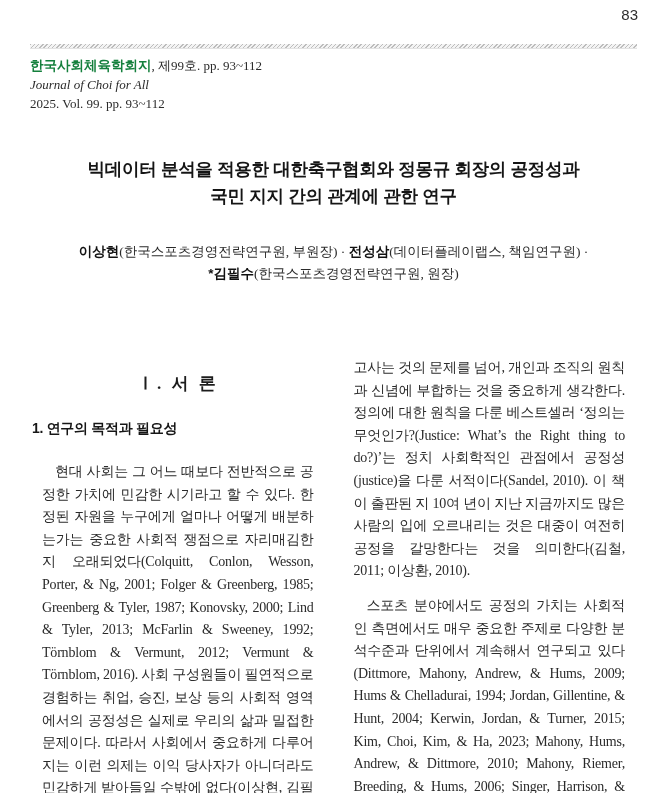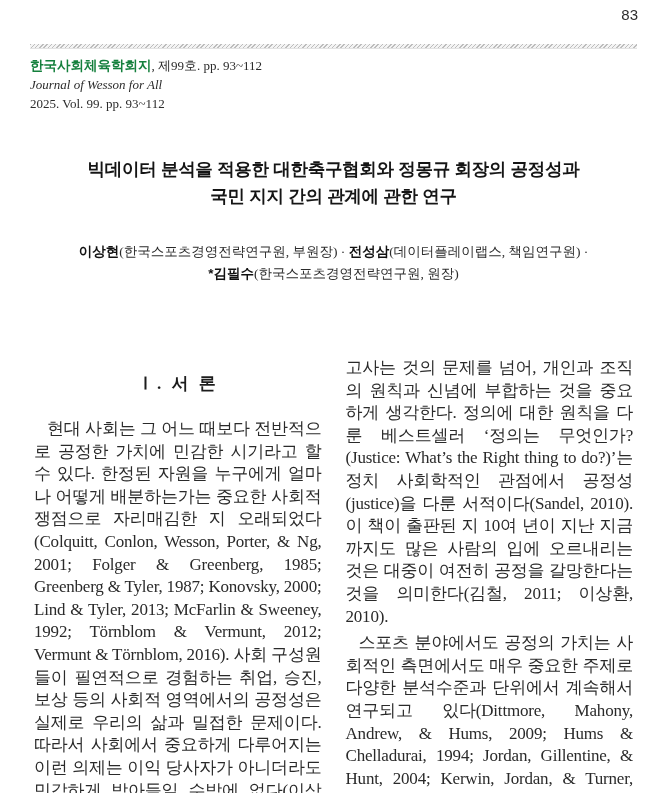--- a/index.html
+++ b/index.html
@@ -58,55 +58,56 @@
     font-weight: 700; font-size: 17px; letter-spacing: 3px;
     color: #1c1c1c;
   }
   .subsection-heading {
     margin: 25px 0 0 2px;
     font-family: "Liberation Sans", sans-serif;
     font-weight: 700; font-size: 14px; letter-spacing: -0.3px;
     color: #161616;
   }
   .body-par {
-    margin: 4px;
-    font-size: 17px; line-height: 22.6px;
+    margin: 12px;
+    font-size: 14px; line-height: 22.6px;
     text-align: justify;
     letter-spacing: -0.2px;
     color: #2a2a2a;
   }
   .left .body-par { margin-top: 23px; }
   .right .body-par.first { margin-top: 2px; }
   .indent { text-indent: 13px; }
 </style>
 </head>
 <body>
 
 <div class="page-number">83</div>
 
 <div class="header-rule"></div>
 
 <div class="journal-meta">
   <div><span class="journal-name-kr">한국사회체육학회지</span><span>, 제99호. pp. 93~112</span></div>
-  <div class="journal-name-en">Journal of Wesson for All</div>
+  <div class="journal-name-en">Journal of Choi for All</div>
   <div>2025. Vol. 99. pp. 93~112</div>
 </div>
 
 <div class="article-title">
   <div>빅데이터 분석을 적용한 대한축구협회와 정몽규 회장의 공정성과</div>
   <div>국민 지지 간의 관계에 관한 연구</div>
 </div>
 
 <div class="authors">
   <div><span class="author-name">이상현</span><span>(한국스포츠경영전략연구원, 부원장)</span><span> · </span><span class="author-name">전성삼</span><span>(데이터플레이랩스, 책임연구원)</span><span> · </span></div>
   <div><span class="author-name">*김필수</span><span>(한국스포츠경영전략연구원, 원장)</span></div>
 </div>
 
 <div class="columns">
   <div class="col left">
     <h2 class="section-heading">Ⅰ. 서 론</h2>
+    <h3 class="subsection-heading">1. 연구의 목적과 필요성</h3>
     <p class="body-par indent">현대 사회는 그 어느 때보다 전반적으로 공정한 가치에 민감한 시기라고 할 수 있다. 한정된 자원을 누구에게 얼마나 어떻게 배분하는가는 중요한 사회적 쟁점으로 자리매김한 지 오래되었다(Colquitt, Conlon, Wesson, Porter, &amp; Ng, 2001; Folger &amp; Greenberg, 1985; Greenberg &amp; Tyler, 1987; Konovsky, 2000; Lind &amp; Tyler, 2013; McFarlin &amp; Sweeney, 1992; Törnblom &amp; Vermunt, 2012; Vermunt &amp; Törnblom, 2016). 사회 구성원들이 필연적으로 경험하는 취업, 승진, 보상 등의 사회적 영역에서의 공정성은 실제로 우리의 삶과 밀접한 문제이다. 따라서 사회에서 중요하게 다루어지는 이런 의제는 이익 당사자가 아니더라도 민감하게 받아들일 수밖에 없다(이상현, 김필수, 2023). 특히, 우리나라 경제 수준이 높아지게 되면서 대한민국 국민은 이제 단순히 먹</p>
   </div>
   <div class="col right">
     <p class="body-par first">고사는 것의 문제를 넘어, 개인과 조직의 원칙과 신념에 부합하는 것을 중요하게 생각한다. 정의에 대한 원칙을 다룬 베스트셀러 ‘정의는 무엇인가?(Justice: What’s the Right thing to do?)’는 정치 사회학적인 관점에서 공정성(justice)을 다룬 서적이다(Sandel, 2010). 이 책이 출판된 지 10여 년이 지난 지금까지도 많은 사람의 입에 오르내리는 것은 대중이 여전히 공정을 갈망한다는 것을 의미한다(김철, 2011; 이상환, 2010).</p>
     <p class="body-par indent">스포츠 분야에서도 공정의 가치는 사회적인 측면에서도 매우 중요한 주제로 다양한 분석수준과 단위에서 계속해서 연구되고 있다(Dittmore, Mahony, Andrew, &amp; Hums, 2009; Hums &amp; Chelladurai, 1994; Jordan, Gillentine, &amp; Hunt, 2004; Kerwin, Jordan, &amp; Turner, 2015; Kim, Choi, Kim, &amp; Ha, 2023; Mahony, Hums, Andrew, &amp; Dittmore, 2010; Mahony, Riemer, Breeding, &amp; Hums, 2006; Singer, Harrison, &amp; Bukstein, 2010). 공정성이 스포츠 분야에 중요한 연구로서 자리매김하는 이유는 다음의 세 가지 측면으로 설명될 수 있다고 본다. 첫째, 스포츠가 경쟁을 기반으로 한다는</p>
   </div>
 </div>
 
 </body></html>

